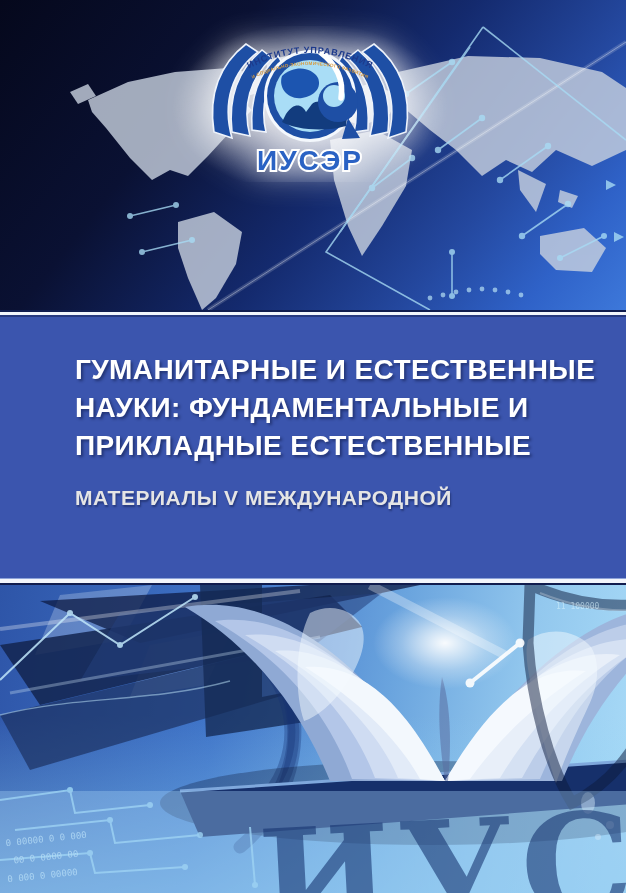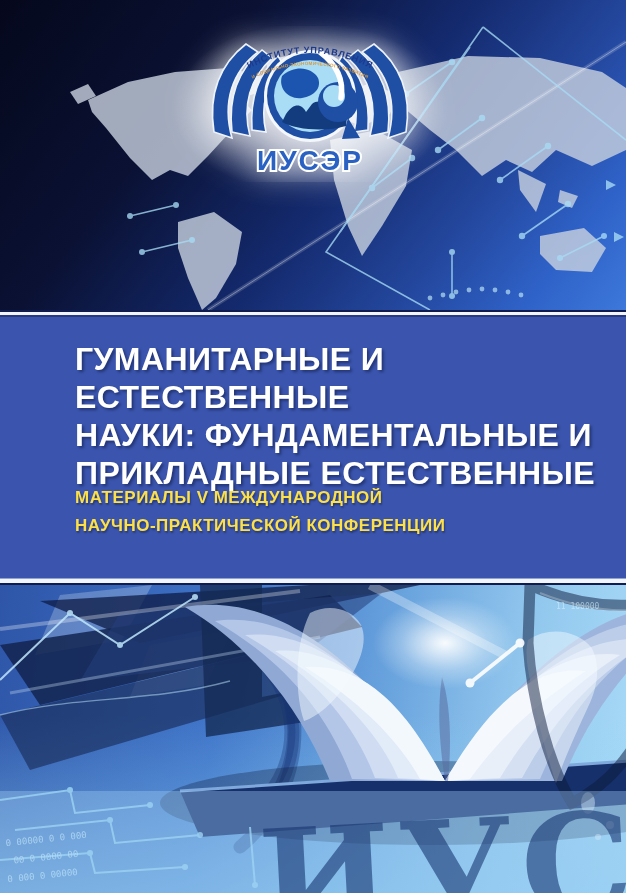--- a/index.html
+++ b/index.html
@@ -28,29 +28,29 @@
   .sep .l3 { height:2px; background:#27397f; }
   .sep2 .l1 { background:#8ea3d8; height:1px; }
   .sep2 .l2 { height:4px; }
   .sep2 .l3 { background:#101c4e; }
   
   .band {
     position:absolute; left:0; top:317px; width:626px; height:261px;
     background:#3b55ae;
   }
   .band .title {
-    position:absolute; left:75px; top:23px;
-    font-size:32px; font-weight:bold; line-height:38px;
+    position:absolute; left:75px; top:34px;
+    font-size:28px; font-weight:bold; line-height:38px;
     color:#ffffff; letter-spacing:0.4px;
     text-shadow: 2px 2px 3px rgba(5,12,45,0.45);
   }
   .band .subtitle {
     position:absolute; left:75px; top:167px;
-    font-size:17px; font-weight:bold; line-height:28px;
-    color:#fde047; letter-spacing:0.5px;
+    font-size:21px; font-weight:bold; line-height:28px;
+    color:#e5e5e5; letter-spacing:0.5px;
     text-shadow: 1px 2px 2px rgba(5,12,45,0.4);
   }
   
   .bottom-art {
     position:absolute; left:0; top:585px; width:626px; height:308px;
     background: linear-gradient(100deg,
       #2e55a8 0%, #3f74c8 35%, #6aa4de 60%, #93c8ee 80%, #aadcf8 100%);
   }
   .bottom-art svg { position:absolute; left:0; top:0; }
 </style>
@@ -195,21 +195,20 @@
   </div>
 
   <div class="band">
     <div class="title">
       <div>ГУМАНИТАРНЫЕ И ЕСТЕСТВЕННЫЕ</div>
       <div>НАУКИ: ФУНДАМЕНТАЛЬНЫЕ И</div>
       <div>ПРИКЛАДНЫЕ ЕСТЕСТВЕННЫЕ</div>
     </div>
     <div class="subtitle">
       <div>МАТЕРИАЛЫ V МЕЖДУНАРОДНОЙ</div>
-      <div>НАУЧНО-ПРАКТИЧЕСКОЙ КОНФЕРЕНЦИИ</div>
     </div>
   </div>
 
   <div class="sep sep2">
     <div class="l1"></div>
     <div class="l2"></div>
     <div class="l3"></div>
   </div>
 
   <div class="bottom-art">

